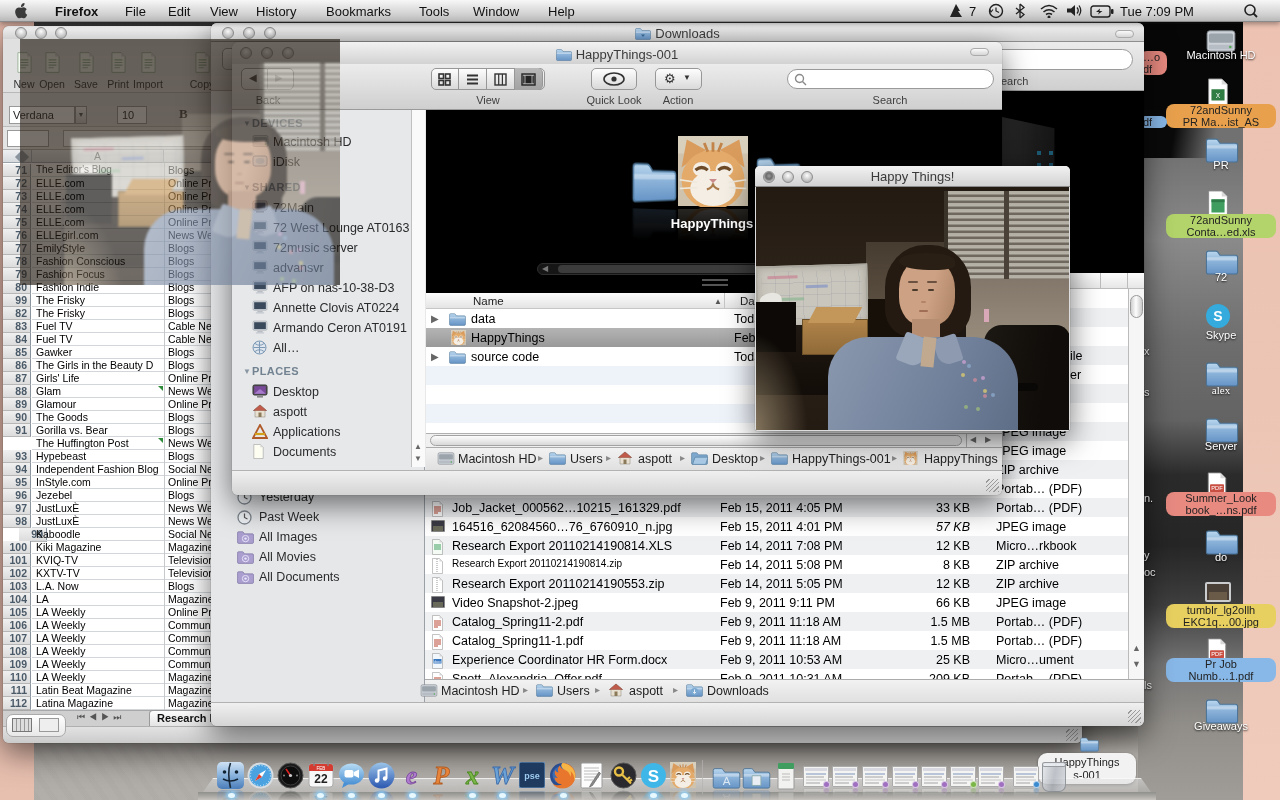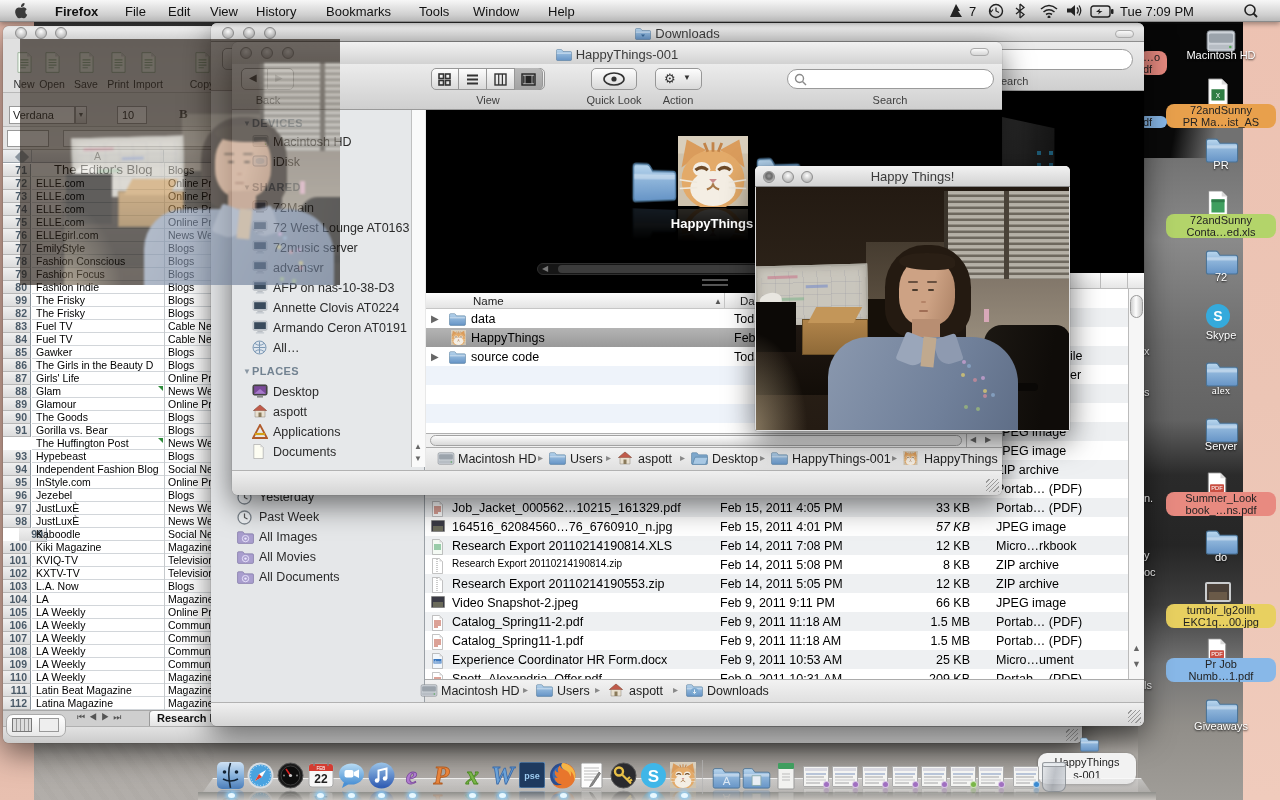--- a/index.html
+++ b/index.html
@@ -213,21 +213,21 @@
 <div class="abs" style="left:0;top:101px;width:100%;height:23px;background:#e4e4e4;border-bottom:1px solid #b0b0b0;"></div>
 <div class="abs" style="left:4px;top:104px;width:42px;height:17px;background:#fff;border:1px solid #999;"></div>
 <div class="abs" style="left:60px;top:104px;width:900px;height:17px;background:#fff;border:1px solid #aaa;"></div>
 <div class="abs" style="left:0;top:124px;width:100%;height:13px;background:linear-gradient(#eef0f2,#d7dadd);border-bottom:1px solid #9aa2aa;"></div>
 <div class="abs" style="left:14px;top:126px;width:10px;height:10px;background:#8a949e;transform:rotate(45deg);"></div>
 <div class="abs" style="left:28px;top:124px;width:133px;text-align:center;font-size:10.5px;color:#333;height:13px;line-height:13px;border-left:1px solid #aab2ba;border-right:1px solid #aab2ba;">A</div>
 <div class="abs" style="left:162px;top:124px;width:100px;text-align:center;font-size:10.5px;color:#333;height:13px;line-height:13px;">B</div>
 <div class="abs" style="left:0;top:137px;width:100%;height:547px;background:#fff;"></div>
 <div class="abs" style="left:0;top:137.5px;width:28px;height:13px;background:linear-gradient(#f0f0f0,#dcdcdc);border-bottom:1px solid #b6b6b6;border-right:1px solid #8a949e;font-size:10.5px;font-weight:bold;color:#4a5a68;text-align:right;padding-right:3px;line-height:12px;">71</div>
 <div class="abs" style="left:29px;top:137.5px;width:600px;height:13px;border-bottom:1px solid #d2d6da;"></div>
-<div class="abs" style="left:51px;top:137.5px;width:128px;height:12px;font-size:13px;color:#000;white-space:nowrap;overflow:hidden;line-height:12.5px;">The Editor's Blog</div>
+<div class="abs" style="left:33px;top:137.5px;width:128px;height:12px;font-size:10px;color:#000;white-space:nowrap;overflow:hidden;line-height:12.5px;">The Editor's Blog</div>
 <div class="abs" style="left:165px;top:137.5px;width:200px;height:12px;font-size:10.5px;color:#000;white-space:nowrap;line-height:12.5px;">Blogs</div>
 <div class="abs" style="left:0;top:150.5px;width:28px;height:13px;background:linear-gradient(#f0f0f0,#dcdcdc);border-bottom:1px solid #b6b6b6;border-right:1px solid #8a949e;font-size:10.5px;font-weight:bold;color:#4a5a68;text-align:right;padding-right:3px;line-height:12px;">72</div>
 <div class="abs" style="left:29px;top:150.5px;width:600px;height:13px;border-bottom:1px solid #d2d6da;"></div>
 <div class="abs" style="left:33px;top:150.5px;width:128px;height:12px;font-size:10.5px;color:#000;white-space:nowrap;overflow:hidden;line-height:12.5px;">ELLE.com</div>
 <div class="abs" style="left:165px;top:150.5px;width:200px;height:12px;font-size:10.5px;color:#000;white-space:nowrap;line-height:12.5px;">Online Pr</div>
 <div class="abs" style="left:0;top:163.5px;width:28px;height:13px;background:linear-gradient(#f0f0f0,#dcdcdc);border-bottom:1px solid #b6b6b6;border-right:1px solid #8a949e;font-size:10.5px;font-weight:bold;color:#4a5a68;text-align:right;padding-right:3px;line-height:12px;">73</div>
 <div class="abs" style="left:29px;top:163.5px;width:600px;height:13px;border-bottom:1px solid #d2d6da;"></div>
 <div class="abs" style="left:33px;top:163.5px;width:128px;height:12px;font-size:10.5px;color:#000;white-space:nowrap;overflow:hidden;line-height:12.5px;">ELLE.com</div>
 <div class="abs" style="left:165px;top:163.5px;width:200px;height:12px;font-size:10.5px;color:#000;white-space:nowrap;line-height:12.5px;">Online Pr</div>
 <div class="abs" style="left:0;top:176.5px;width:28px;height:13px;background:linear-gradient(#f0f0f0,#dcdcdc);border-bottom:1px solid #b6b6b6;border-right:1px solid #8a949e;font-size:10.5px;font-weight:bold;color:#4a5a68;text-align:right;padding-right:3px;line-height:12px;">74</div>

